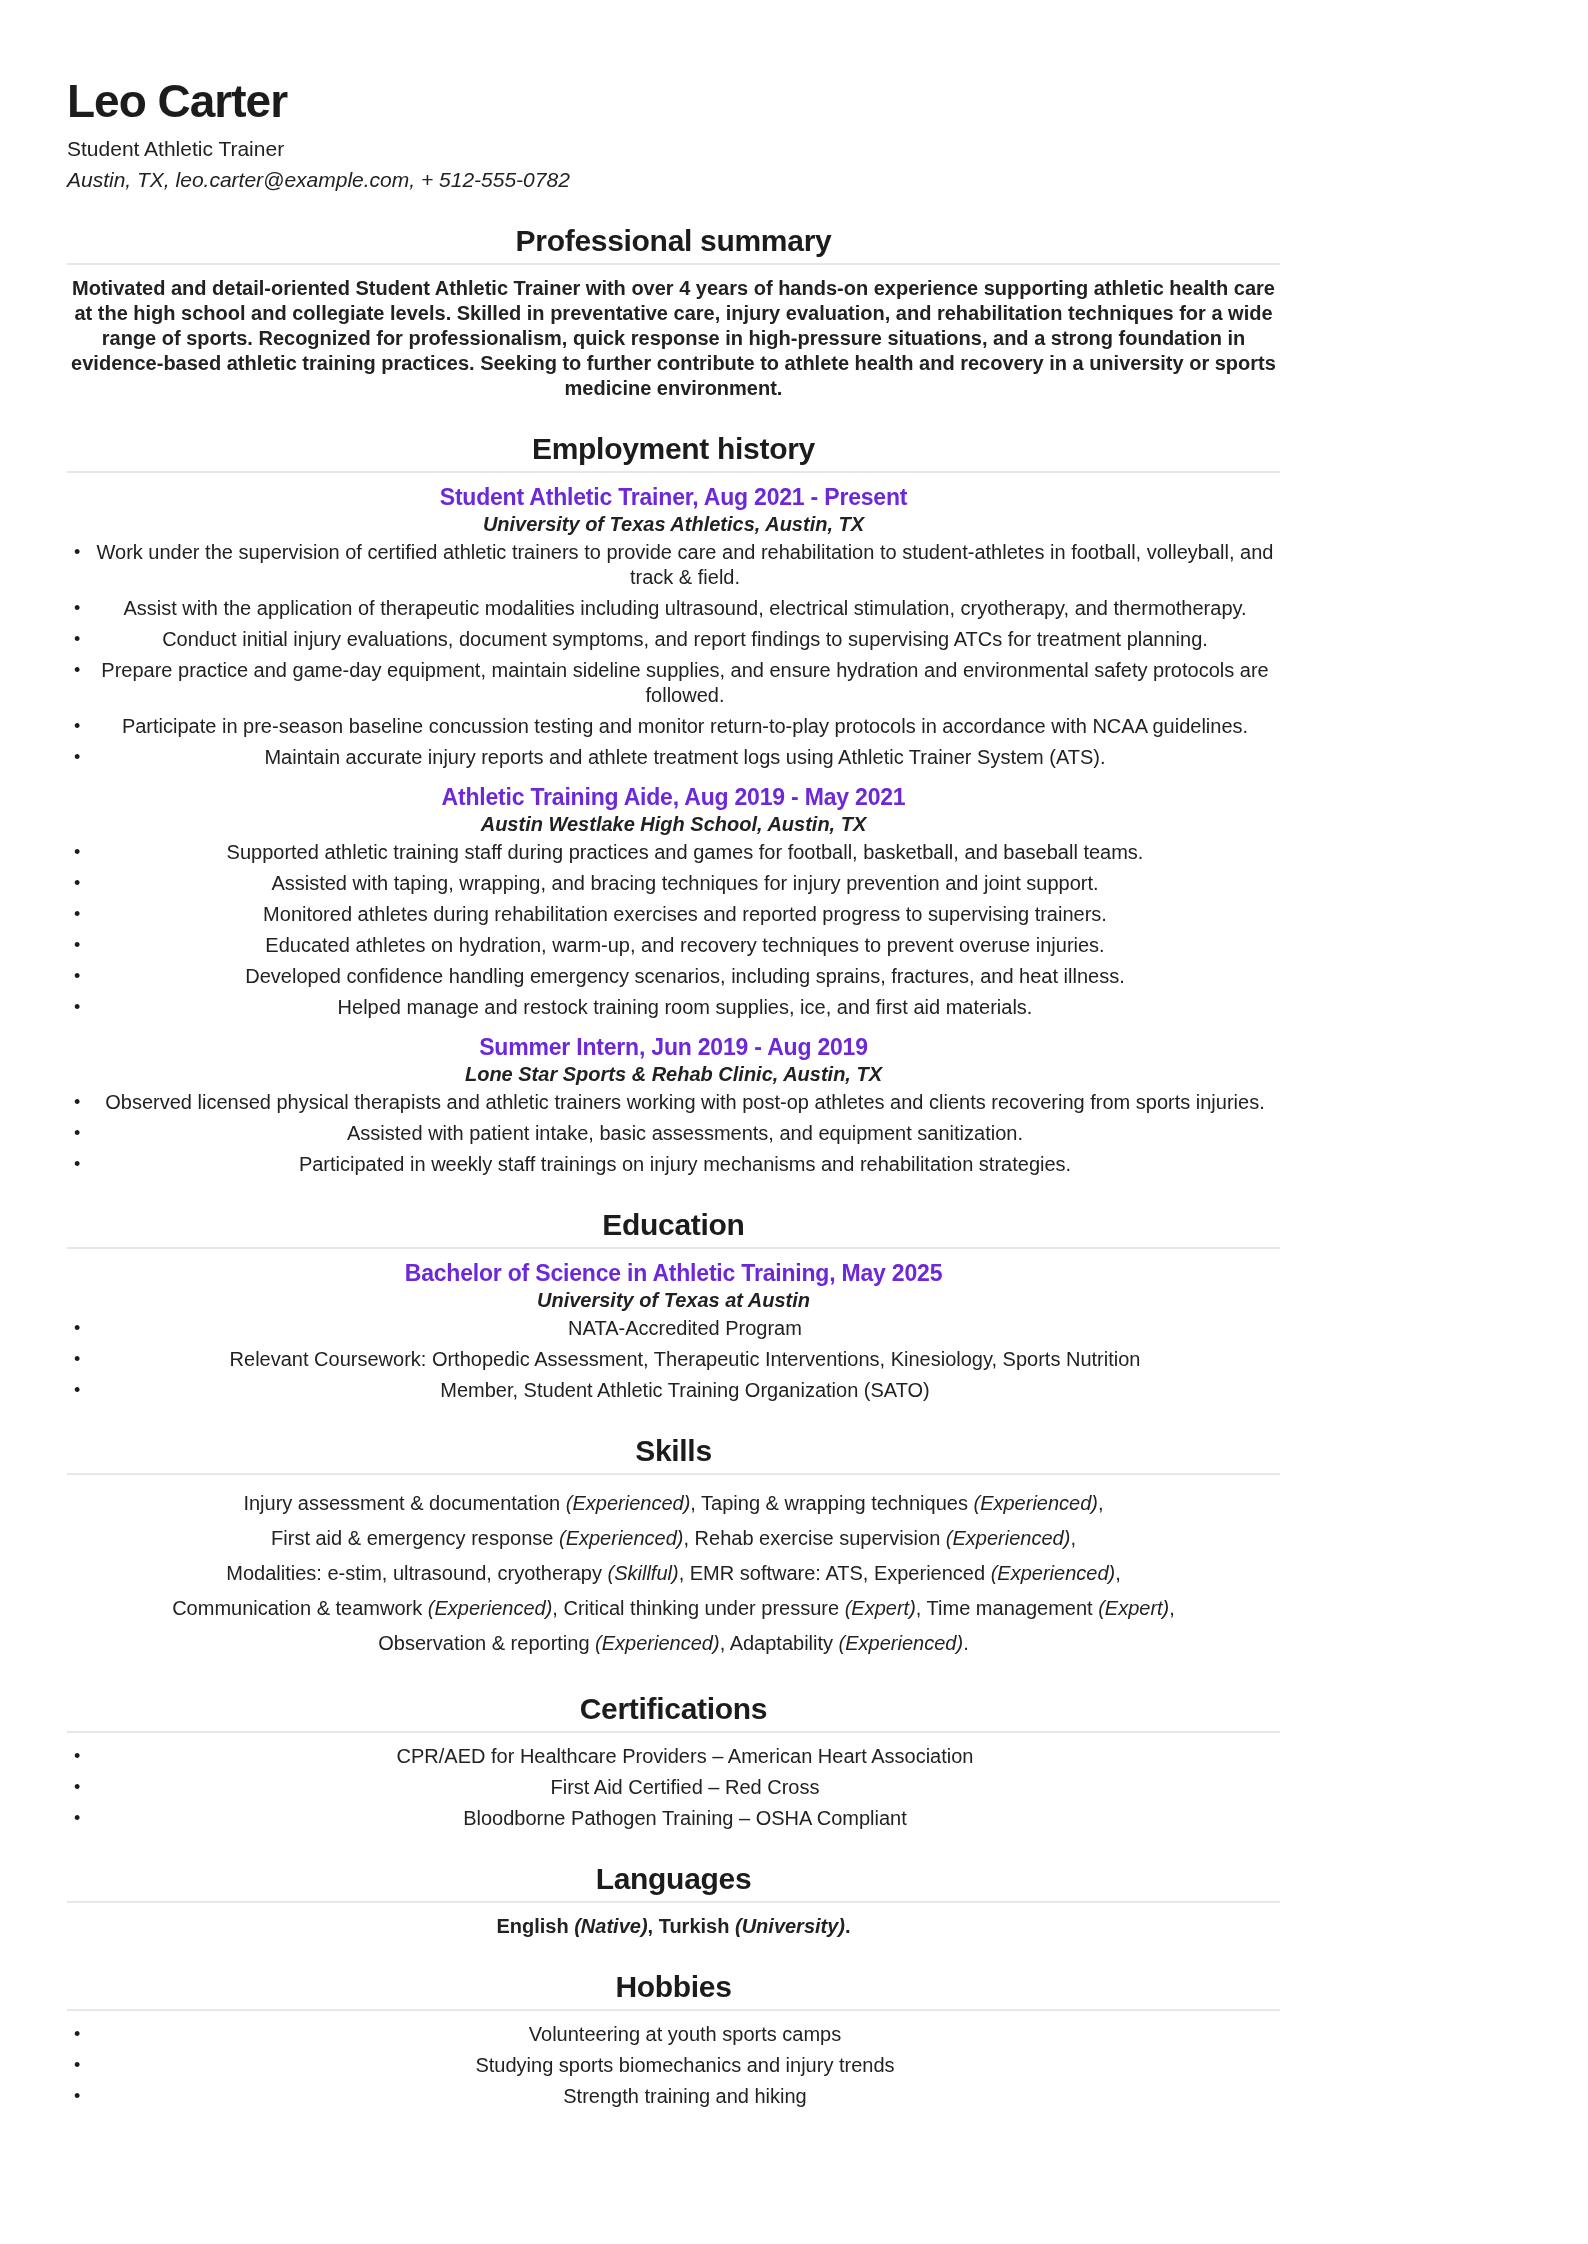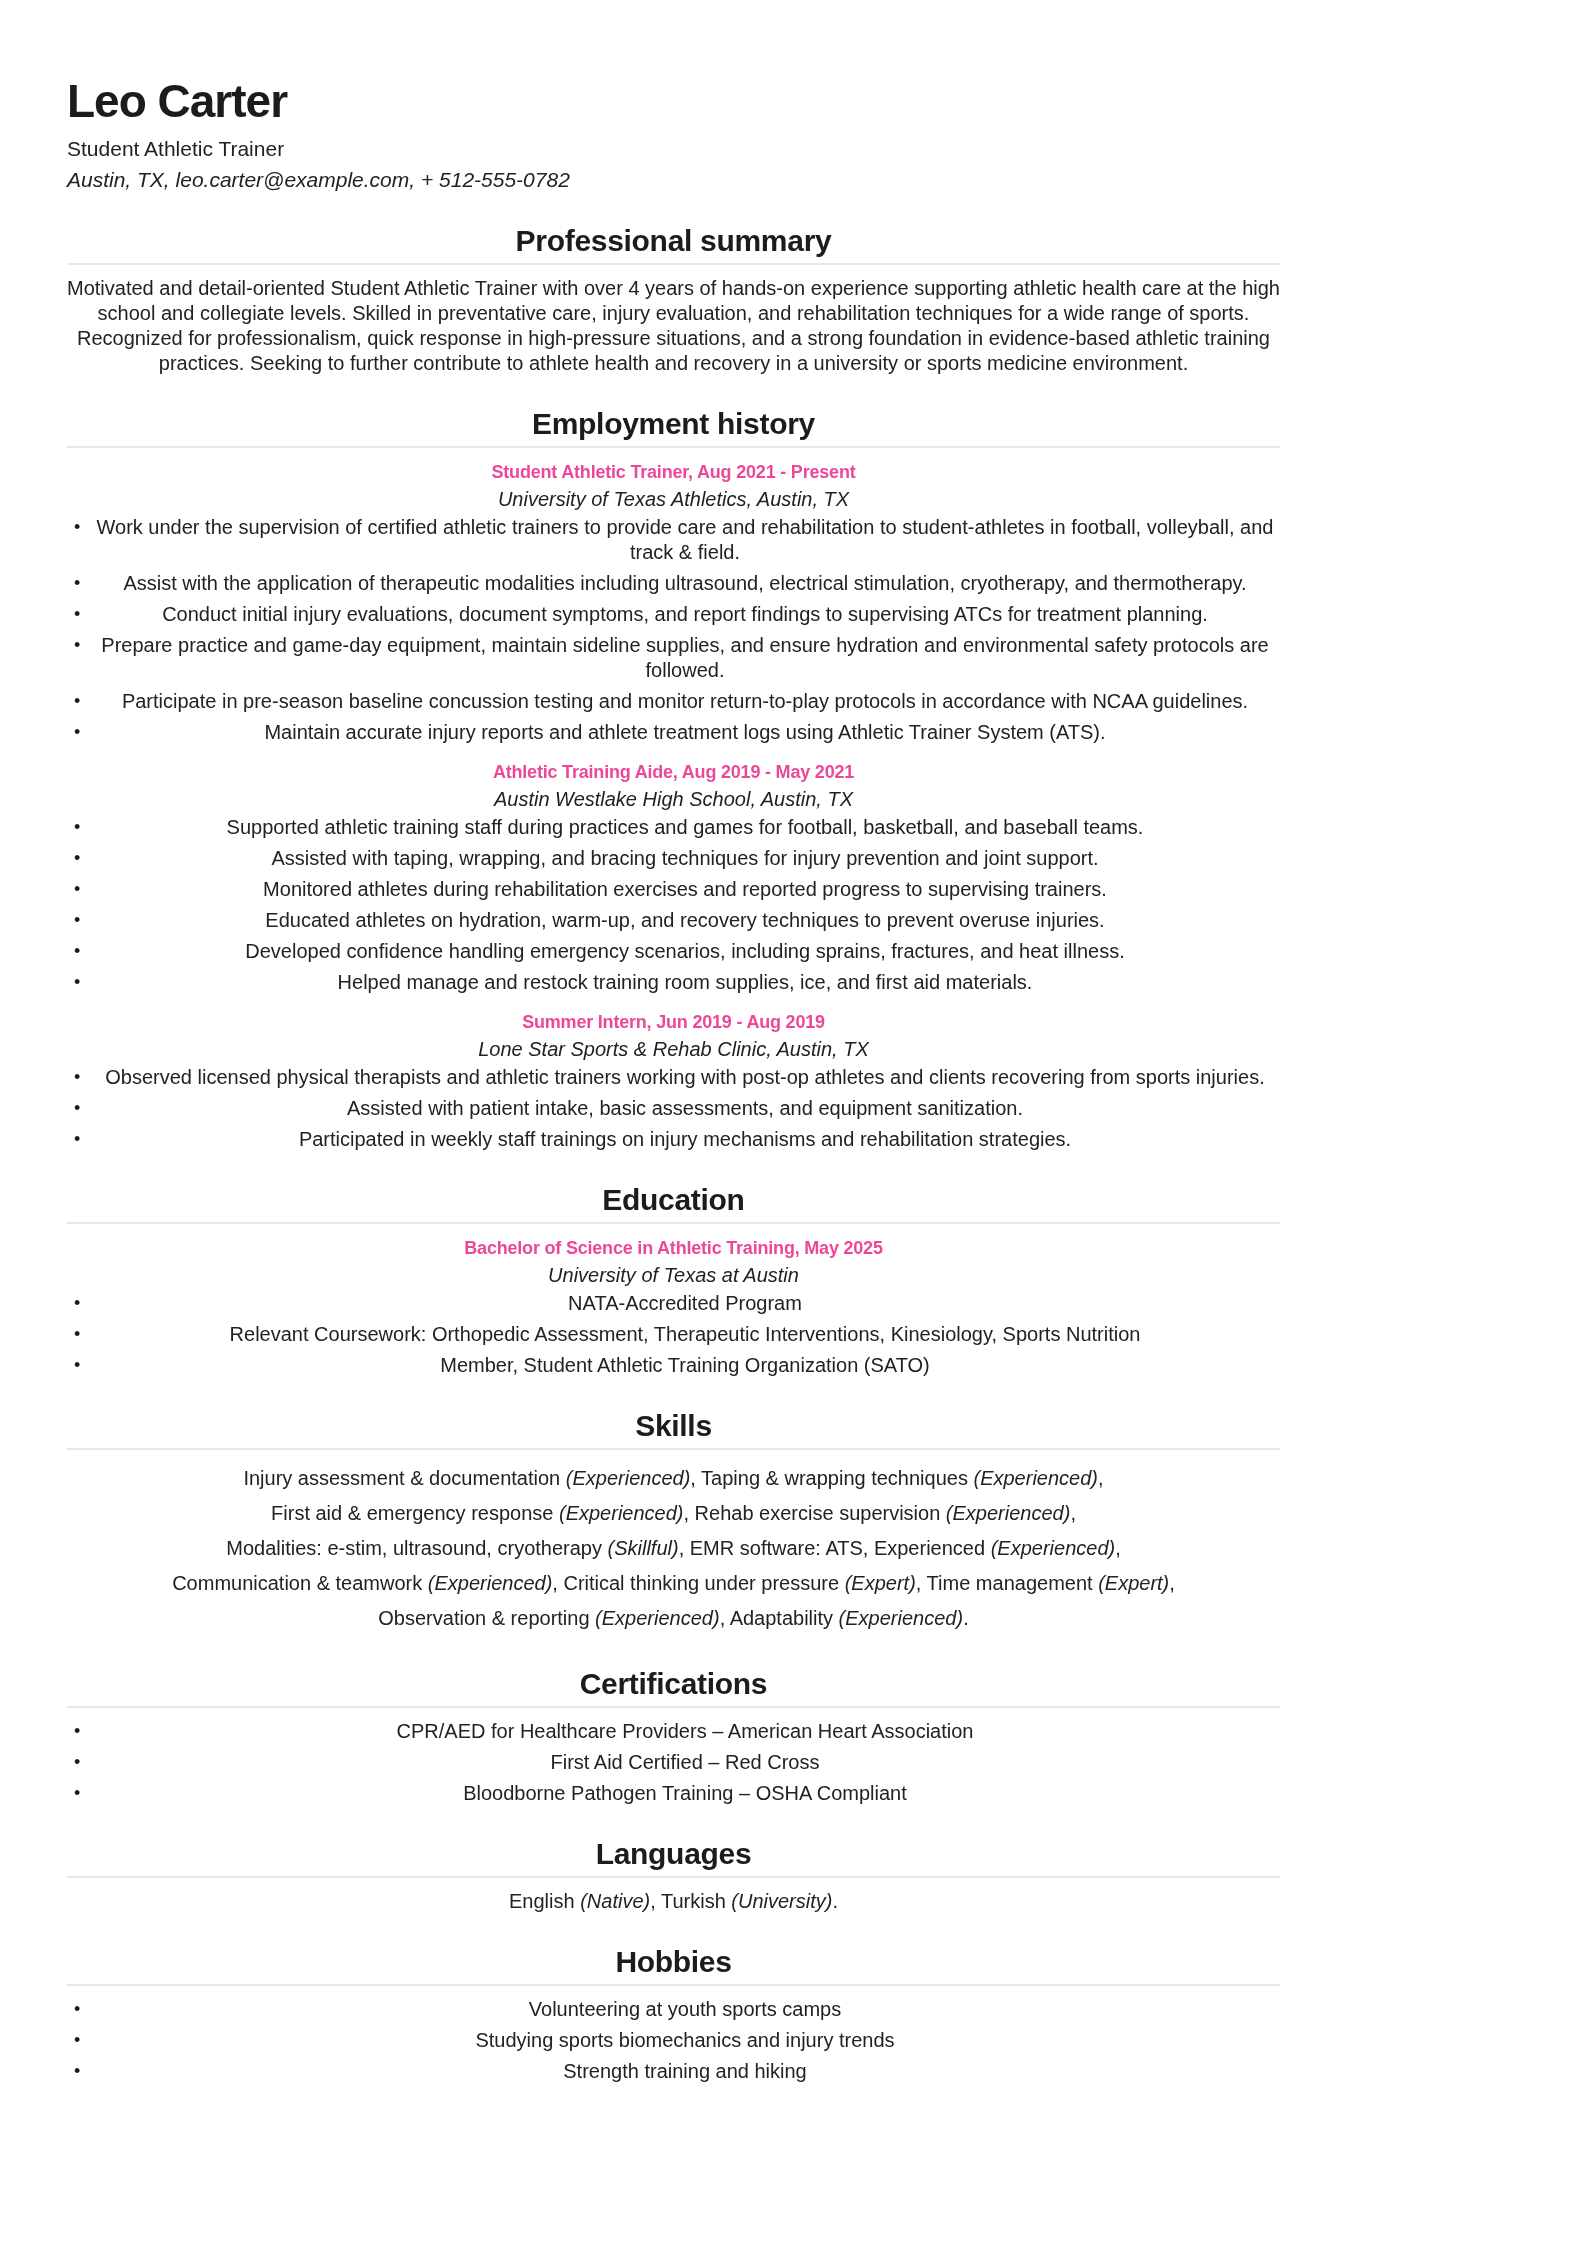--- a/index.html
+++ b/index.html
@@ -41,33 +41,33 @@
     line-height: 34px;
     font-weight: bold;
     letter-spacing: -0.3px;
     color: #1c1c1c;
   }
   hr {
     border: 0;
     border-top: 2px solid #e7e7e7;
     margin: 0 0 11px 0;
   }
-  p { margin: 0; }
+  p { margin: 0; font-weight: bold; }
   .body-text { font-size: 20px; line-height: 25px; }
 
   
   .entry { margin-bottom: 14px; }
   .entry:last-child { margin-bottom: 0; }
   .entry h3 {
     margin: 0;
-    font-size: 18px;
+    font-size: 23px;
     line-height: 27px;
     font-weight: bold;
     letter-spacing: -0.2px;
-    color: #ec4899;
+    color: #6d28d9;
   }
   .entry .sub {
     margin-top: 1px;
     font-size: 20px;
     line-height: 25px;
     font-style: italic;
   }
 
   ul.bullets {
     list-style: none;

